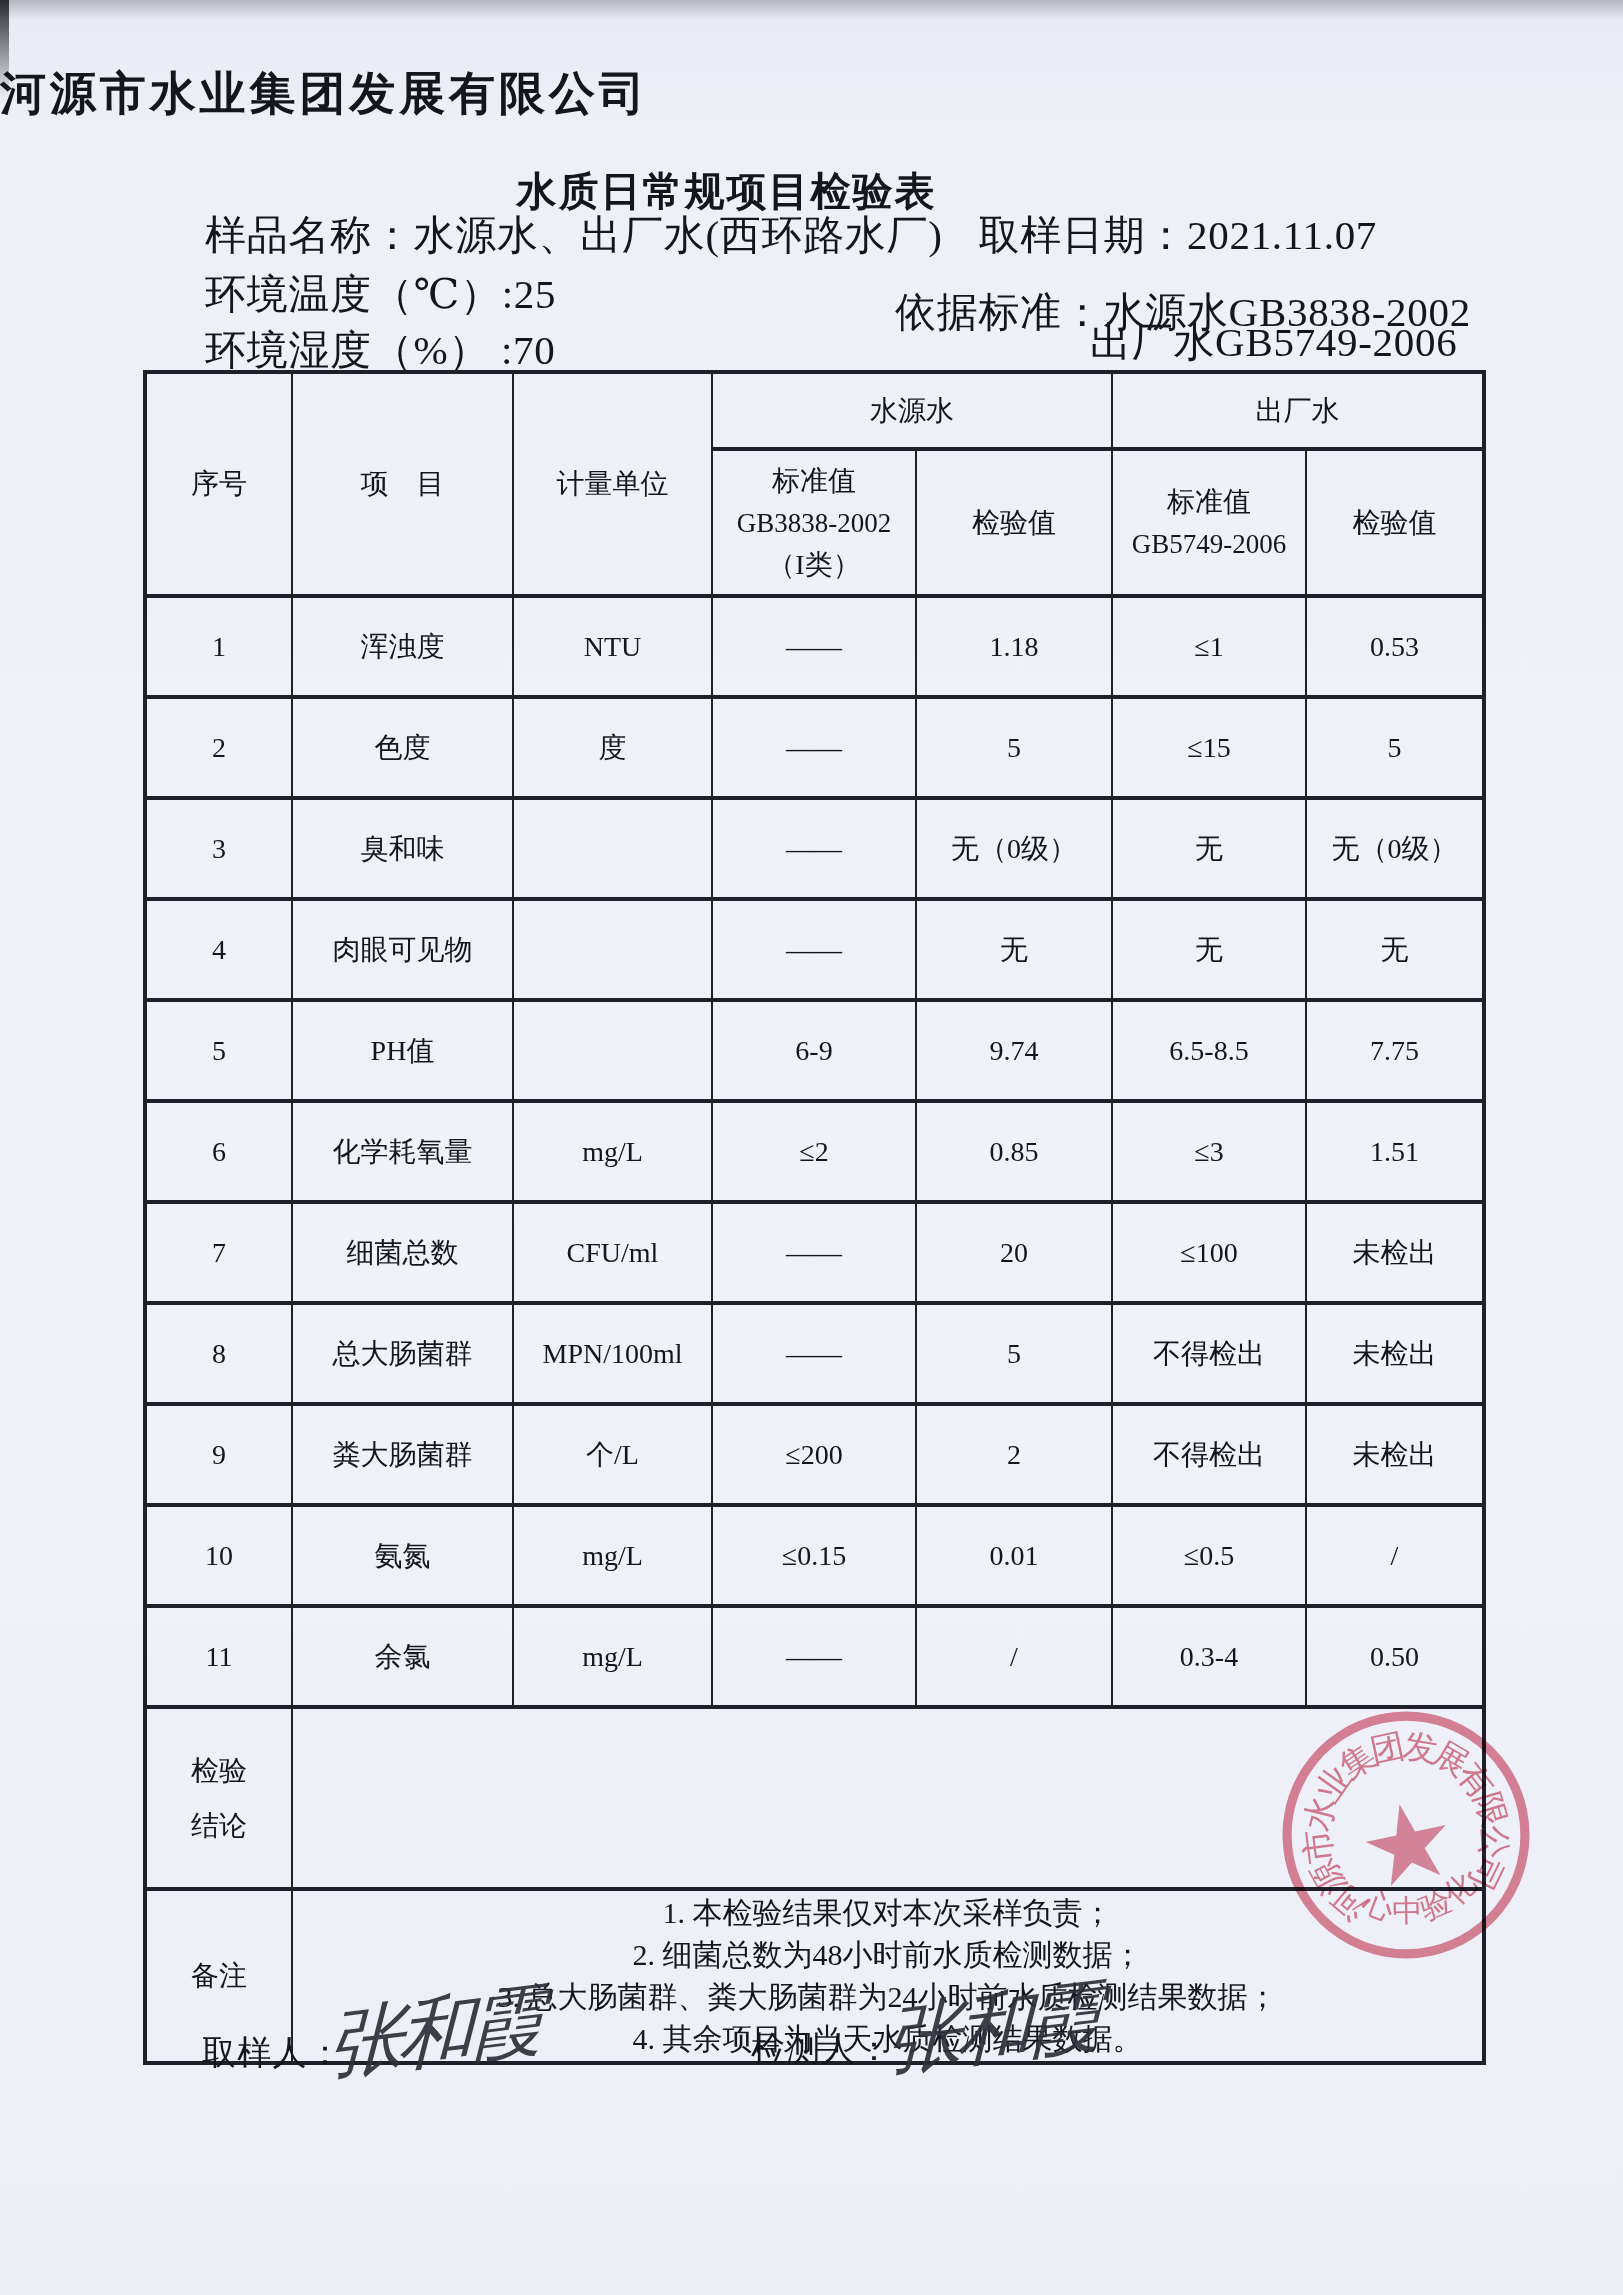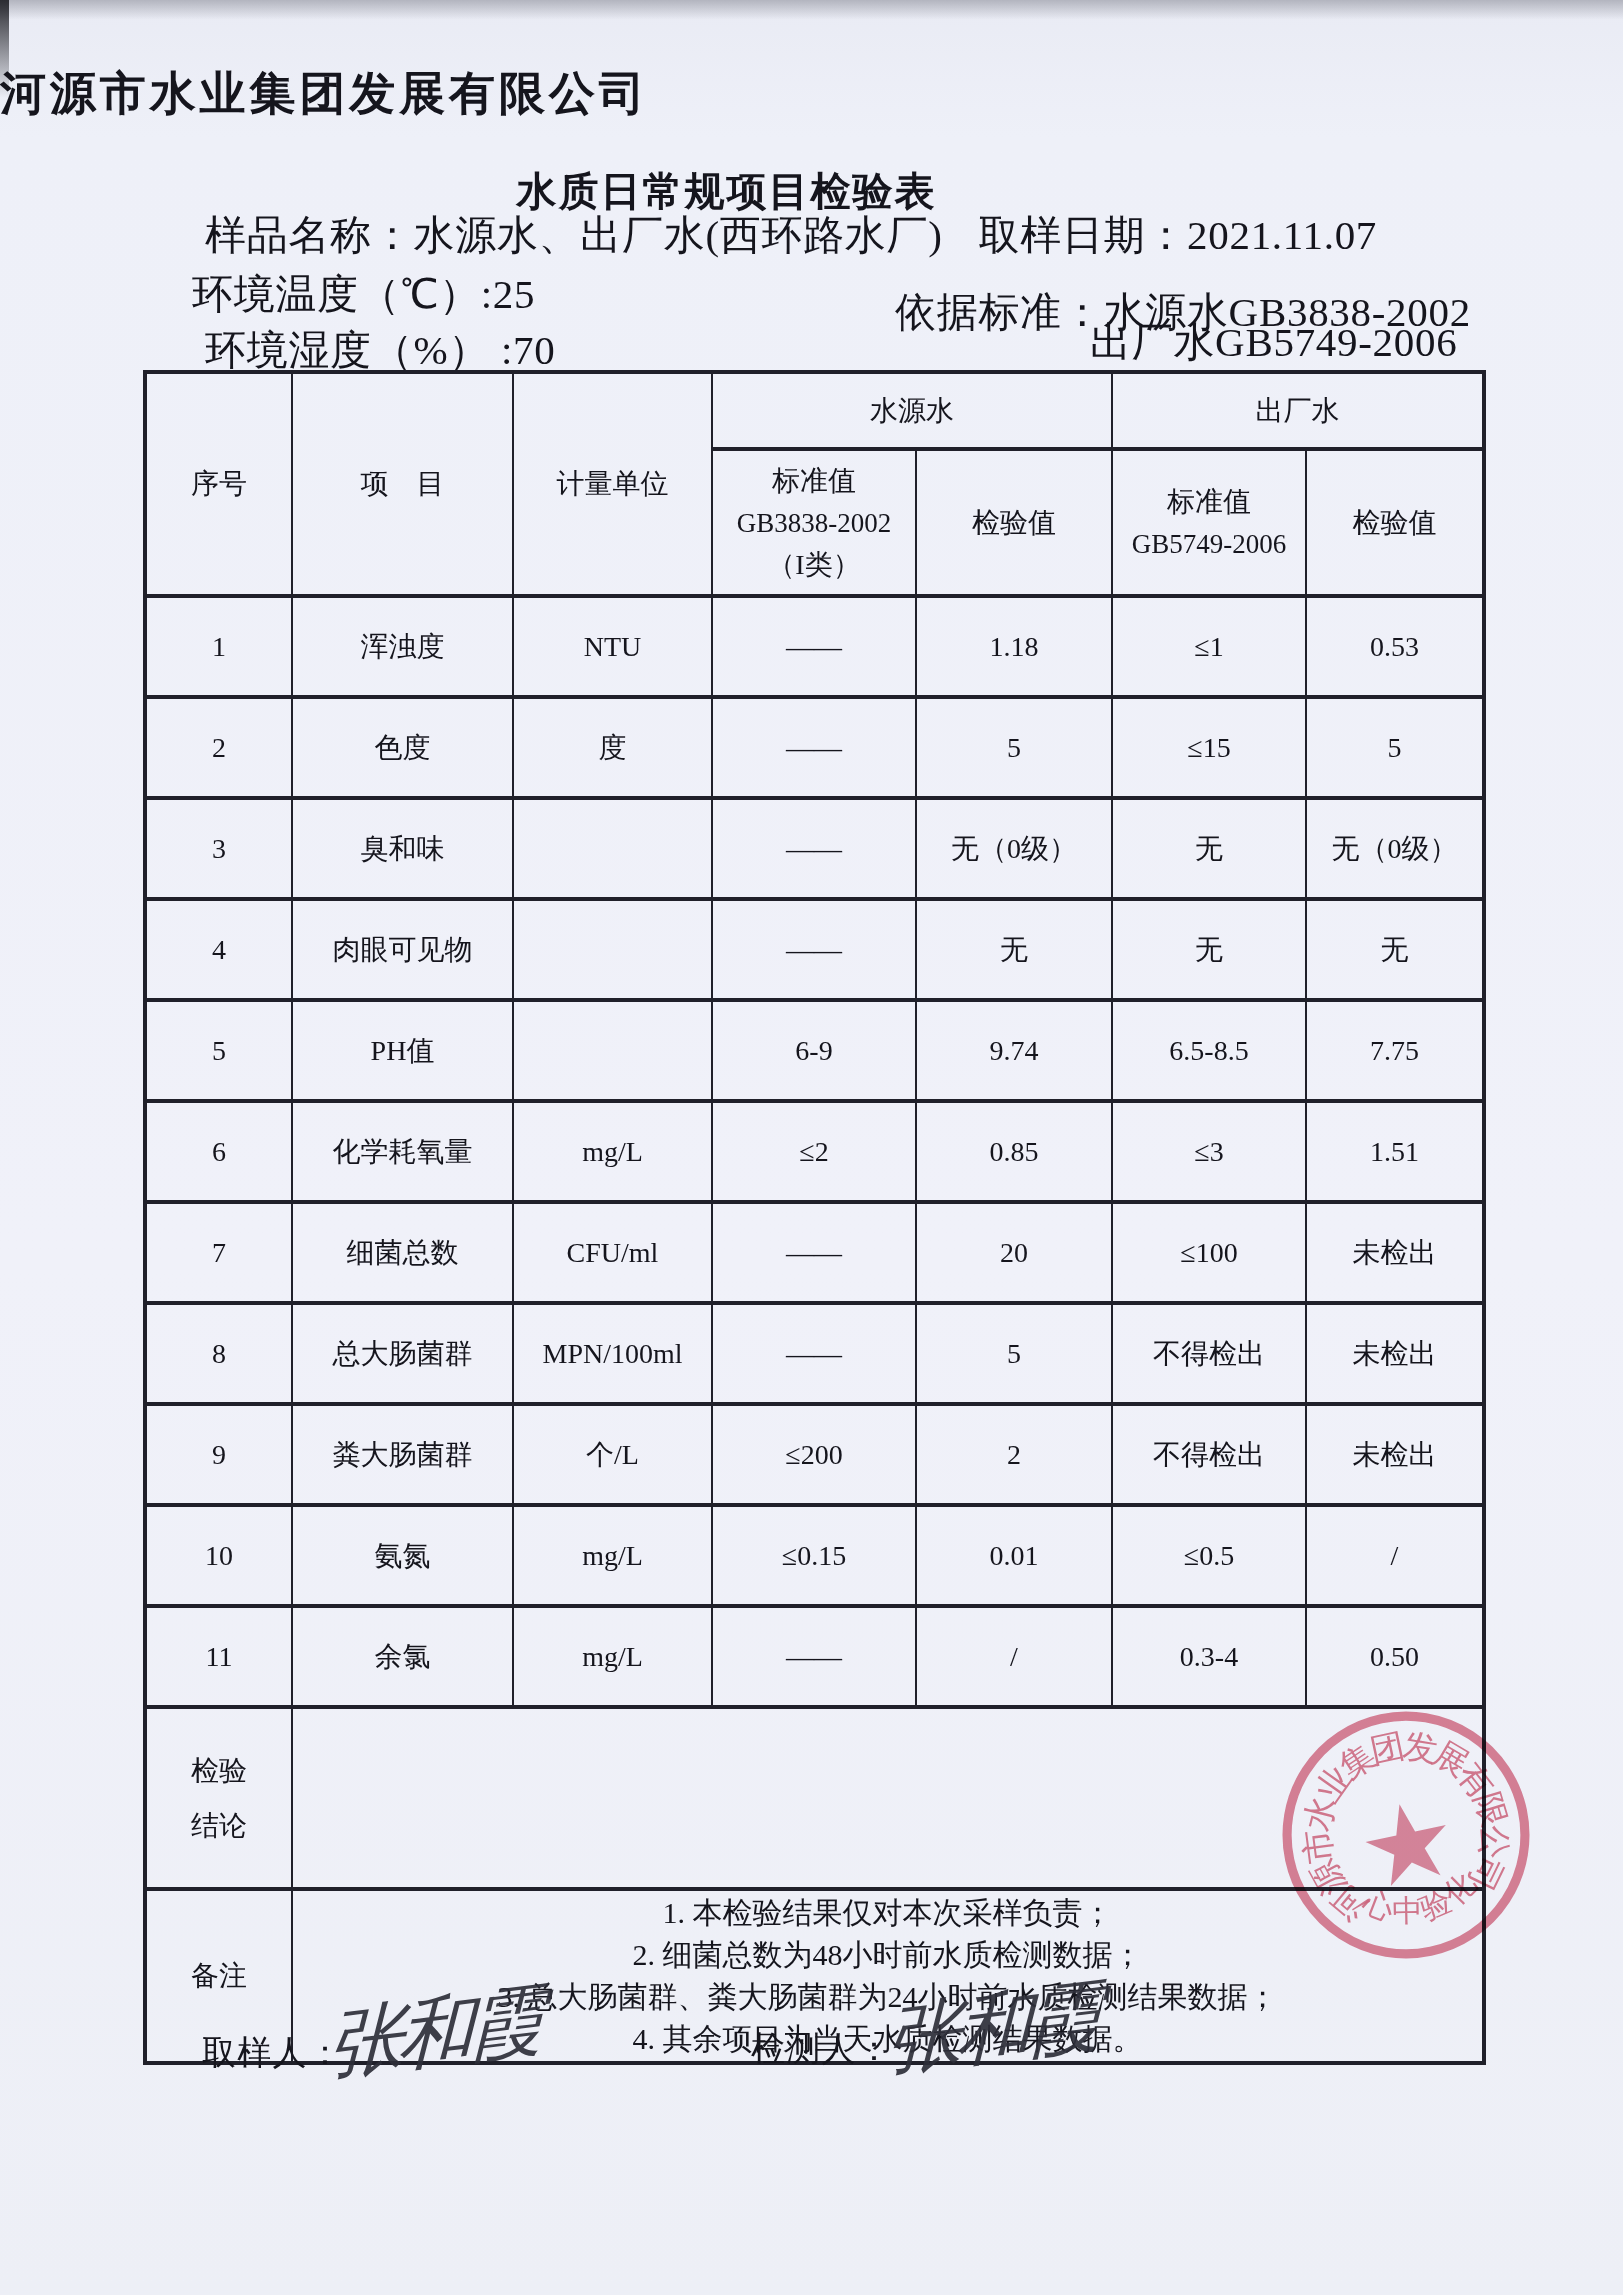--- a/index.html
+++ b/index.html
@@ -20,21 +20,21 @@
 
   .doc-title{position:absolute;top:63px;left:0;width:1420px;text-align:left;
     font-family:"Liberation Sans","DejaVu Sans",sans-serif;
     font-size:46px;font-weight:bold;letter-spacing:3.9px;}
   .doc-subtitle{position:absolute;top:145px;left:0;width:1453px;text-align:center;
     font-size:40px;font-weight:600;letter-spacing:2px;margin-top:19px;}
 
   .info-line{position:absolute;font-size:41px;letter-spacing:0.7px;white-space:nowrap;}
   #line1{top:208px;left:205px;}
   #line1 .date-part{margin-left:25px;}
-  #line2-left{top:267px;left:192px;font-family:Liberation Serif, serif;}
+  #line2-left{top:267px;left:205px;}
   #line2-right{top:267px;left:895px;margin-top:18px;}
   #line3-left{top:323px;left:205px;}
   #line3-right{top:315px;left:1090px;}
 
   table.report{
     position:absolute;top:370px;left:143px;
     width:1341px;border-collapse:collapse;table-layout:fixed;
     font-size:28px;
   }
   table.report th,table.report td{

